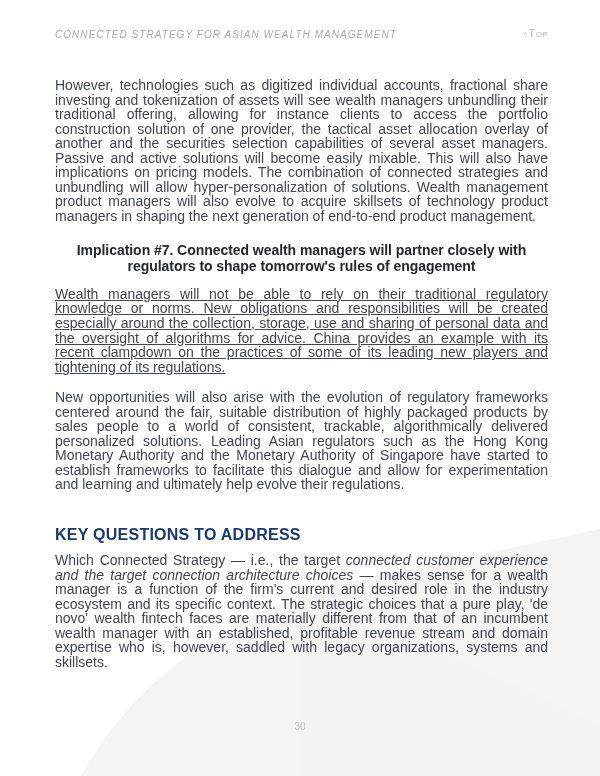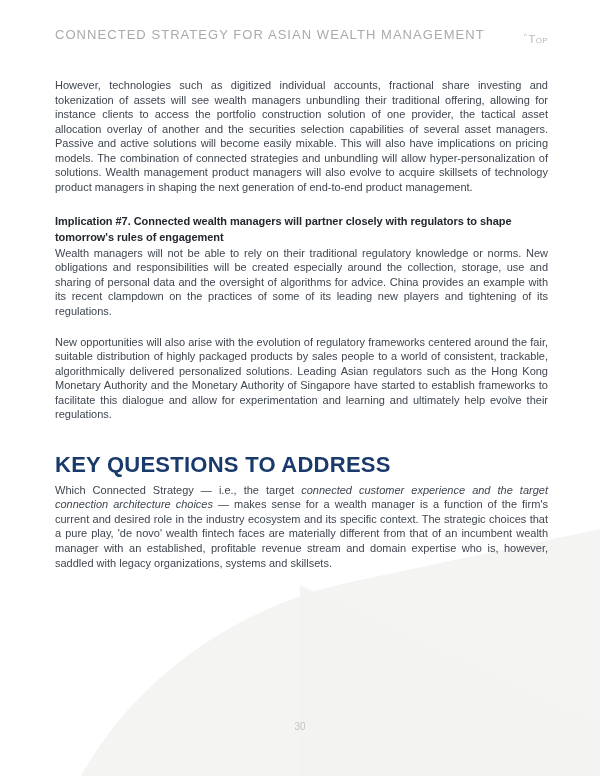--- a/index.html
+++ b/index.html
@@ -56,34 +56,35 @@
   .runhead {
     position: absolute;
     top: 27px;
     left: 55px;
     right: 52px;
     display: flex;
     align-items: baseline;
     justify-content: space-between;
   }
   .runhead-title {
-    font-size: 13px;
+    font-size: 10px;
     letter-spacing: 1.05px;
     color: #a9aaac;
     text-transform: uppercase;
     white-space: nowrap;
+    font-style: italic;
   }
   .top-link {
     font-size: 9.5px;
     color: #b7b8ba;
     letter-spacing: 0.4px;
     white-space: nowrap;
     text-decoration: none;
     display: inline-flex;
-    align-items: flex-start;
+    align-items: flex-end;
     gap: 1px;
   }
   .top-link .caret {
     font-size: 7px;
     position: relative;
     top: -1px;
   }
   .top-link .word {
     font-variant: small-caps;
     font-size: 11px;
@@ -92,46 +93,48 @@
   
   .col {
     position: absolute;
     left: 55px;
     top: 78px;
     width: 493px;
   }
 
   p.body {
     margin: 0 0 0 0;
-    font-size: 11px;
+    font-size: 14px;
     line-height: 14.55px;
     color: #3f4650;
     text-align: justify;
     text-justify: inter-word;
     hyphens: manual;
   }
   p.body.gap {
     margin-top: 16px;
   }
 
   h2.implication {
     margin: 20px 0 0 0;
-    font-size: 11px;
+    font-size: 14px;
     line-height: 15.2px;
     font-weight: bold;
     color: #23272e;
     letter-spacing: -0.05px;
+    text-align: center;
   }
   h2.implication + p.body {
-    margin-top: 1px;
+    margin-top: 13px;
+    text-decoration: underline;
   }
 
   h1.section {
     margin: 33px 0 0 0;
-    font-size: 22px;
+    font-size: 16px;
     line-height: 20px;
     font-weight: bold;
     color: #193a6b;
     letter-spacing: 0.25px;
   }
   h1.section + p.body {
     margin-top: 8px;
   }
 
   em.it {

